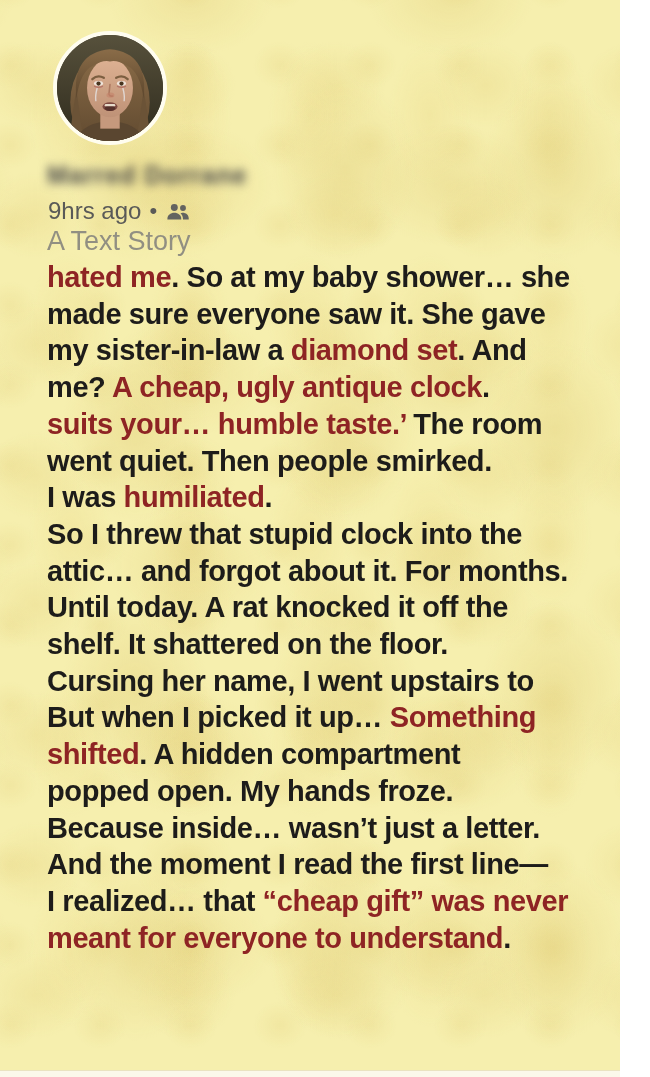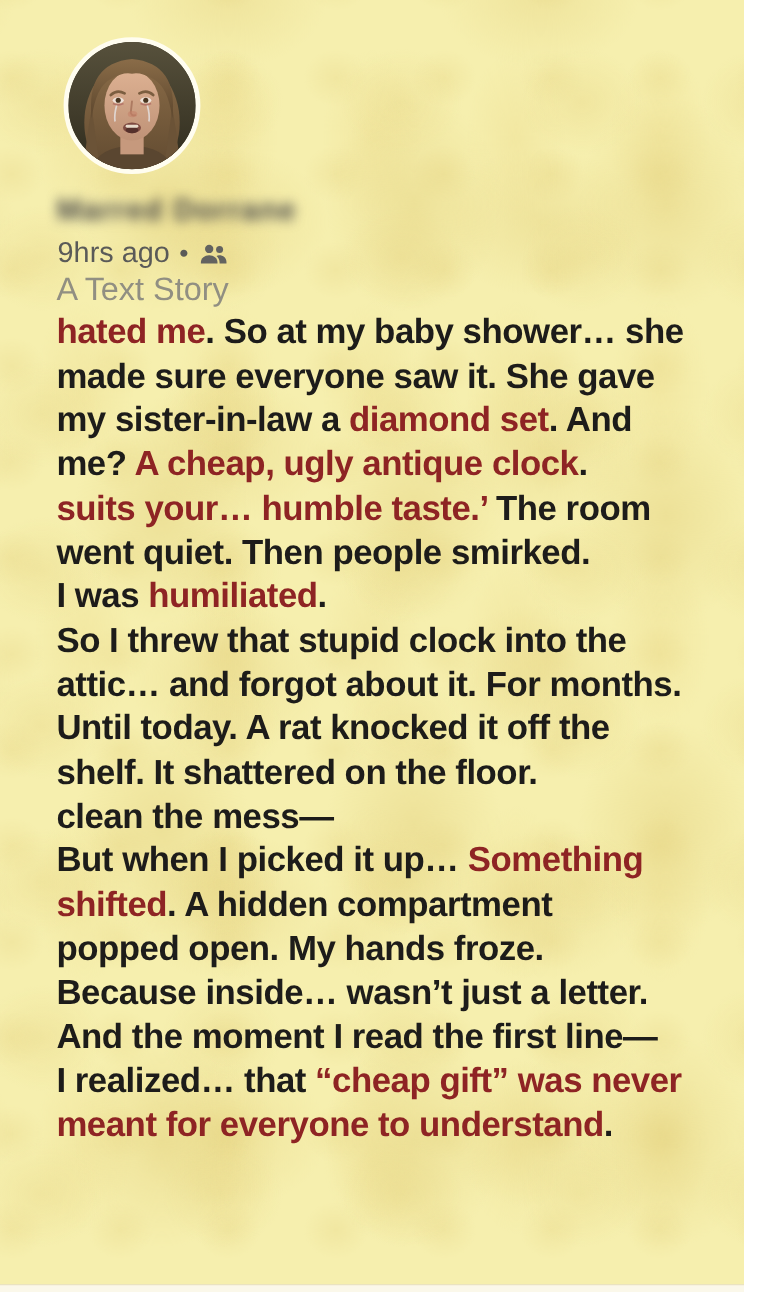--- a/index.html
+++ b/index.html
@@ -137,21 +137,21 @@
       <div class="story-line"><span style="color: rgb(29, 28, 26);">made sure everyone saw it. She gave</span></div>
       <div class="story-line"><span style="color: rgb(29, 28, 26);">my sister-in-law a </span><span style="color: rgb(142, 36, 36);">diamond set</span><span style="color: rgb(29, 28, 26);">. And</span></div>
       <div class="story-line"><span style="color: rgb(29, 28, 26);">me? </span><span style="color: rgb(142, 36, 36);">A cheap, ugly antique clock</span><span style="color: rgb(29, 28, 26);">.</span></div>
       <div class="story-line"><span style="color: rgb(142, 36, 36);">suits your… humble taste.’</span><span style="color: rgb(29, 28, 26);"> The room</span></div>
       <div class="story-line"><span style="color: rgb(29, 28, 26);">went quiet. Then people smirked.</span></div>
       <div class="story-line"><span style="color: rgb(29, 28, 26);">I was </span><span style="color: rgb(142, 36, 36);">humiliated</span><span style="color: rgb(29, 28, 26);">.</span></div>
       <div class="story-line"><span style="color: rgb(29, 28, 26);">So I threw that stupid clock into the</span></div>
       <div class="story-line"><span style="color: rgb(29, 28, 26);">attic… and forgot about it. For months.</span></div>
       <div class="story-line"><span style="color: rgb(29, 28, 26);">Until today. A rat knocked it off the</span></div>
       <div class="story-line"><span style="color: rgb(29, 28, 26);">shelf. It shattered on the floor.</span></div>
-      <div class="story-line"><span style="color: rgb(29, 28, 26);">clean the mess—</span></div>
+      <div class="story-line"><span style="color: rgb(29, 28, 26);">Cursing her name, I went upstairs to</span></div>
       <div class="story-line"><span style="color: rgb(29, 28, 26);">But when I picked it up… </span><span style="color: rgb(142, 36, 36);">Something</span></div>
       <div class="story-line"><span style="color: rgb(142, 36, 36);">shifted</span><span style="color: rgb(29, 28, 26);">. A hidden compartment</span></div>
       <div class="story-line"><span style="color: rgb(29, 28, 26);">popped open. My hands froze.</span></div>
       <div class="story-line"><span style="color: rgb(29, 28, 26);">Because inside… wasn’t just a letter.</span></div>
       <div class="story-line"><span style="color: rgb(29, 28, 26);">And the moment I read the first line—</span></div>
       <div class="story-line"><span style="color: rgb(29, 28, 26);">I realized… that </span><span style="color: rgb(142, 36, 36);">“cheap gift” was never</span></div>
       <div class="story-line"><span style="color: rgb(142, 36, 36);">meant for everyone to understand</span><span style="color: rgb(29, 28, 26);">.</span></div>
     </div>
 
   <div class="bottom-strip"></div>

